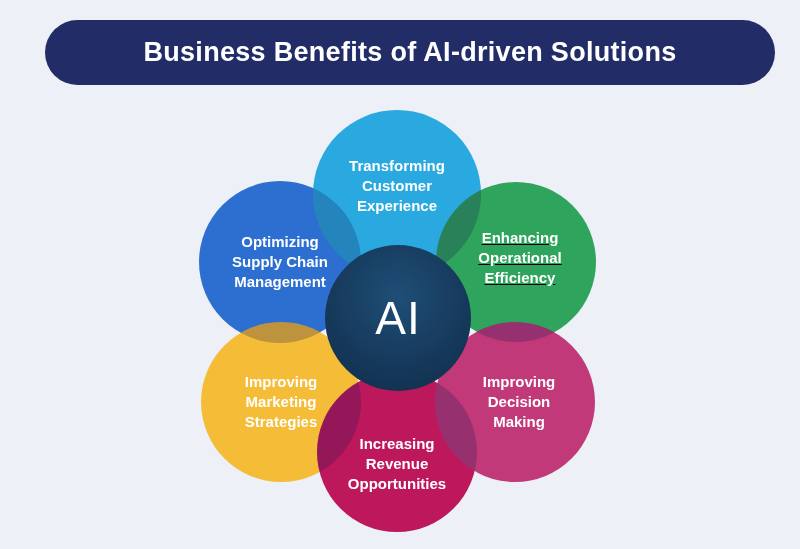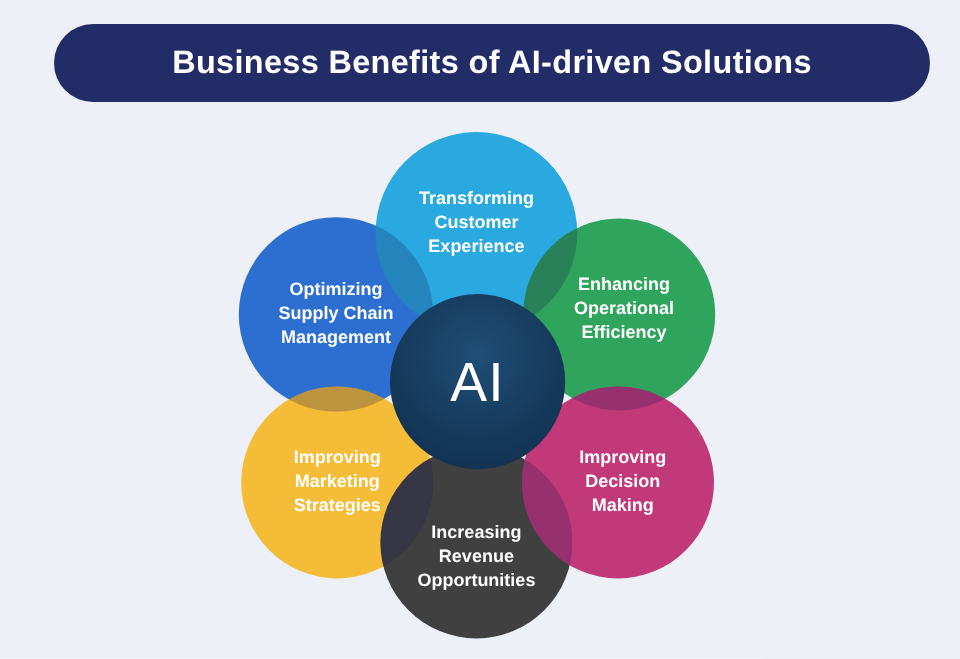--- a/index.html
+++ b/index.html
@@ -45,21 +45,21 @@
     color: #ffffff;
     font-weight: bold;
     font-size: 15px;
     line-height: 1.32;
     text-align: center;
     white-space: pre-line;
   }
   
   .petal-blue      { left: 199px; top: 181px; width: 162px; height: 162px; }
   .petal-lightblue { left: 313px; top: 110px; width: 168px; height: 168px; }
-  .petal-green     { left: 436px; top: 182px; width: 160px; height: 160px; }
+  .petal-green     { left: 436px; top: 182px; width: 160px; height: 160px; text-decoration: underline; }
   .petal-yellow    { left: 201px; top: 322px; width: 160px; height: 160px; }
   .petal-orange    { left: 317px; top: 372px; width: 160px; height: 160px; }
   .petal-magenta   { left: 435px; top: 322px; width: 160px; height: 160px; }
 
   .petal-lightblue .petal-label { transform: translateY(-8px); }
   .petal-orange    .petal-label { transform: translateY(12px); }
   .petal-green     .petal-label { transform: translate(4px,-4px); }
   .petal-magenta   .petal-label { transform: translate(4px,0); }
 
   
@@ -124,21 +124,21 @@
 Efficiency</span>
   </div>
 
   <div class="petal petal-yellow" style="background-color: rgb(245, 189, 55);">
     <div class="lens lens-blue-in-yellow"></div>
     <span class="petal-label">Improving
 Marketing
 Strategies</span>
   </div>
 
-  <div class="petal petal-orange" style="background-color: #404040;">
+  <div class="petal petal-orange" style="background-color: #be185d;">
     <div class="lens lens-yellow-in-orange"></div>
     <span class="petal-label">Increasing
 Revenue
 Opportunities</span>
   </div>
 
   <div class="petal petal-magenta" style="background-color: rgb(194, 57, 122);">
     <div class="lens lens-green-in-magenta"></div>
     <div class="lens lens-orange-in-magenta"></div>
     <span class="petal-label">Improving

